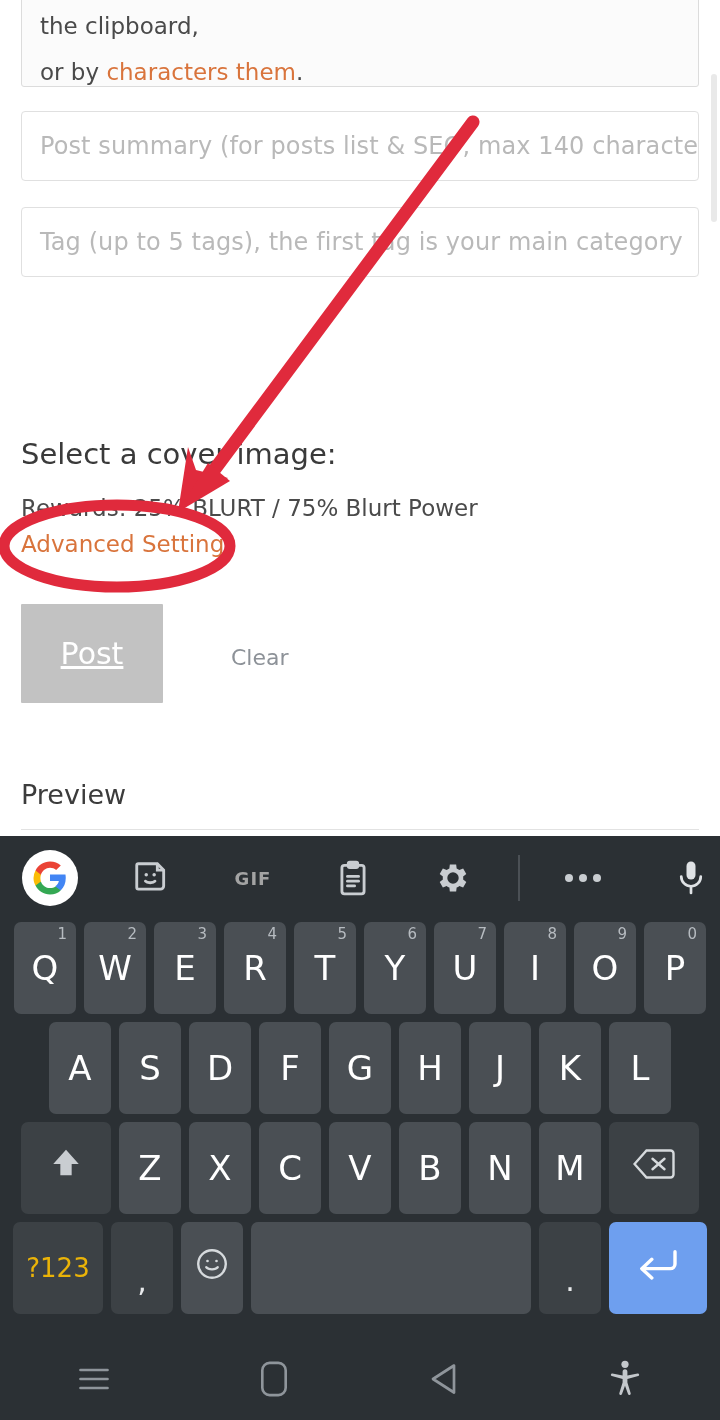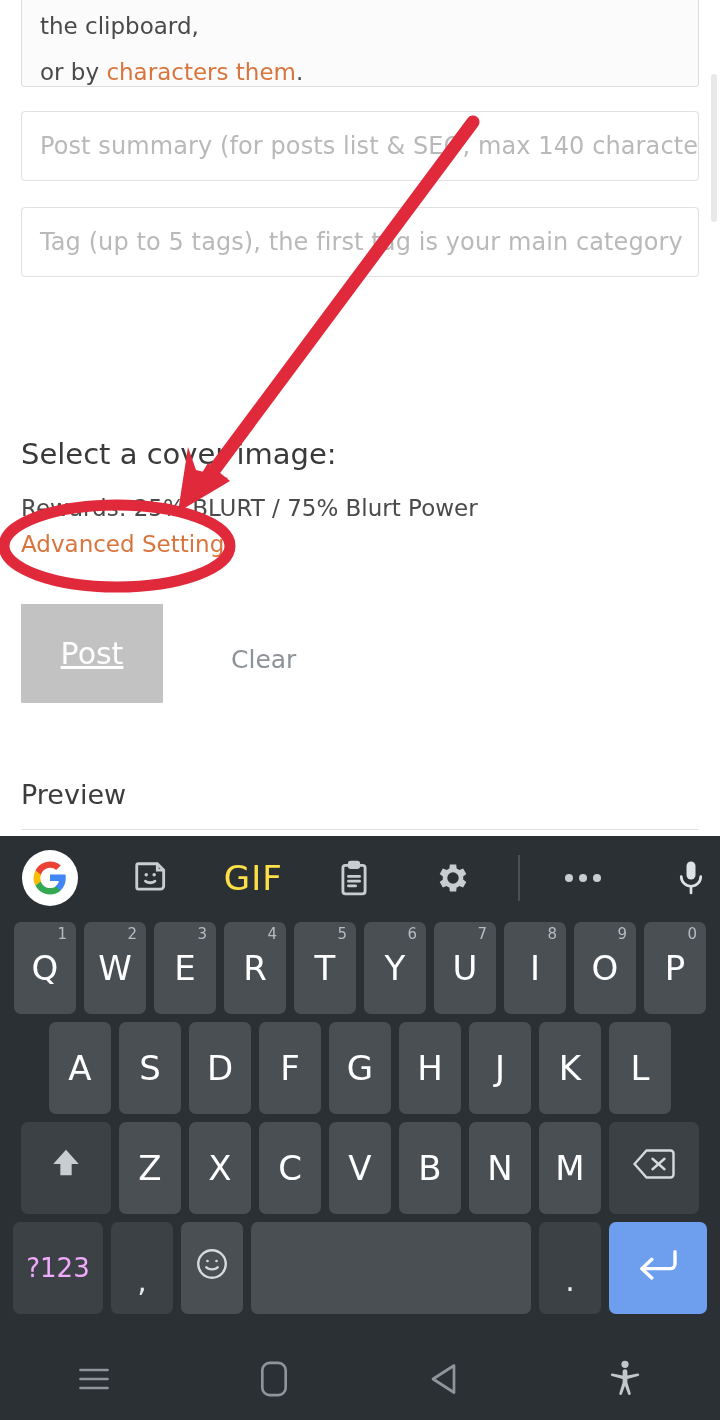--- a/index.html
+++ b/index.html
@@ -59,21 +59,21 @@
 
   .post-button {
     position:absolute; left:21px; top:604px; width:142px; height:99px;
     background:#c2c2c2;
     display:flex; align-items:center; justify-content:center;
     color:#ffffff; font-size:30px;
     border:none; border-radius:1px;text-decoration:underline;
   }
   .clear-link {
     position:absolute; left:231px; top:645px;
-    font-size:25px; color:#8d9298;text-align:right;
+    font-size:22px; color:#8d9298;text-align:right;
   }
 
   .preview-label {
     position:absolute; left:21px; top:779px;
     font-size:27px; color:#3c3c3c;
   }
   .markdown-guide {
     position:absolute; right:21px; top:783px;
     font-size:25px; color:#dd7a4e;
   }
@@ -102,21 +102,21 @@
   }
   .kb-tool { display:flex; align-items:center; justify-content:center;
              height:84px; }
   .google-badge {
     width:56px; height:56px; border-radius:50%;
     background:#ffffff; display:flex; align-items:center; justify-content:center;
     margin-left:22px;
   }
   .tool-ico { width:64px; display:flex; align-items:center; justify-content:center;
               color:#c9cdd1; }
-  .gif-text { font-size:34px; font-weight:normal; color:#fde047;
+  .gif-text { font-size:18px; font-weight:bold; color:#a3a3a3;
               letter-spacing:1px; font-family:"DejaVu Sans", sans-serif; }
   .tool-sep { width:2px; height:46px; background:#4b5055; }
 
   .kb-rows { position:absolute; left:0; top:86px; width:720px; }
   .kb-row { position:relative; display:flex; justify-content:center;
             margin-bottom:8px; }
 
   .key {
     background:#4a4f54;
     border-radius:7px;
@@ -131,21 +131,21 @@
     font-size:15px; color:#b6bbc0; font-weight:400;
   }
   .row1 .key { width:62px; height:92px; margin:0 4px; }
   .row2 .key { width:62px; height:92px; margin:0 4px; }
   .row3 .key { width:62px; height:92px; margin:0 4px; }
   .key.fn { background:#3c4145; }
   .key.wide { width:90px; }
   .key.space { width:280px; background:#4a4f54; }
   .key.small { width:62px; }
   .key.enter { width:98px; background:#6e9fef; }
-  .key.sym { font-size:26px; color:#f0abfc; }
+  .key.sym { font-size:26px; color:#eab308; }
   .key.punct { font-size:30px; color:#e8eaec; align-items:flex-end;
                padding-bottom:16px; }
 
   
   .navbar {
     position:absolute; left:0; top:1341px; width:720px; height:79px;
     background:#2b3034;
     display:flex; align-items:center;
   }
   .nav-btn { display:flex; align-items:center; justify-content:center;

